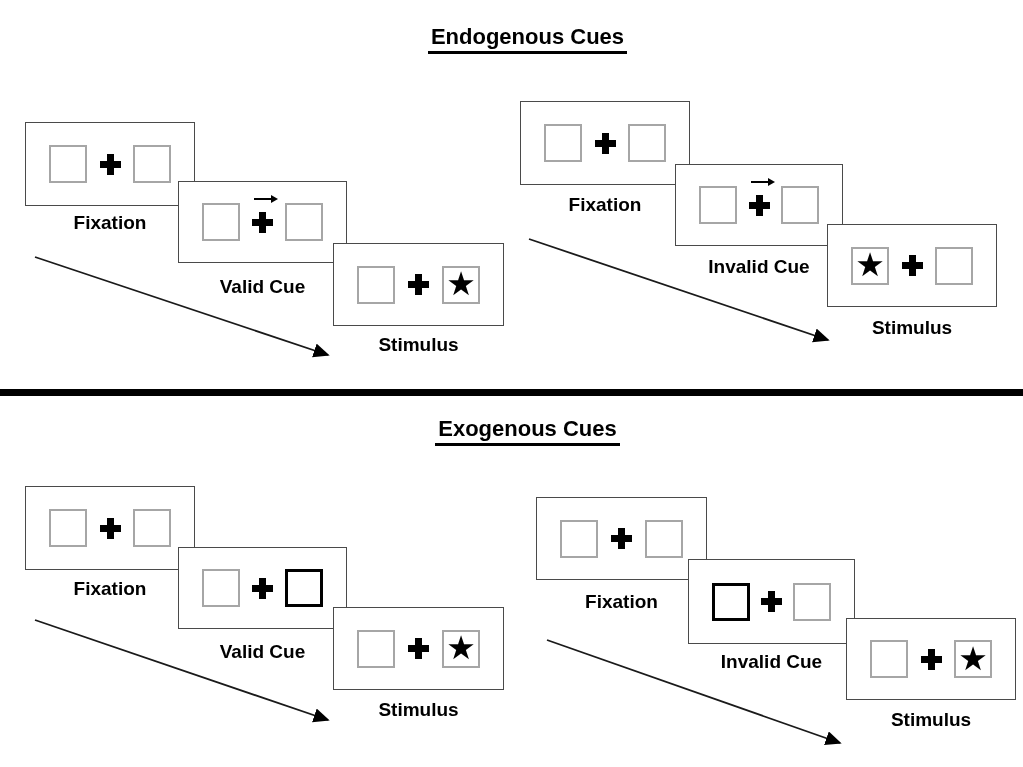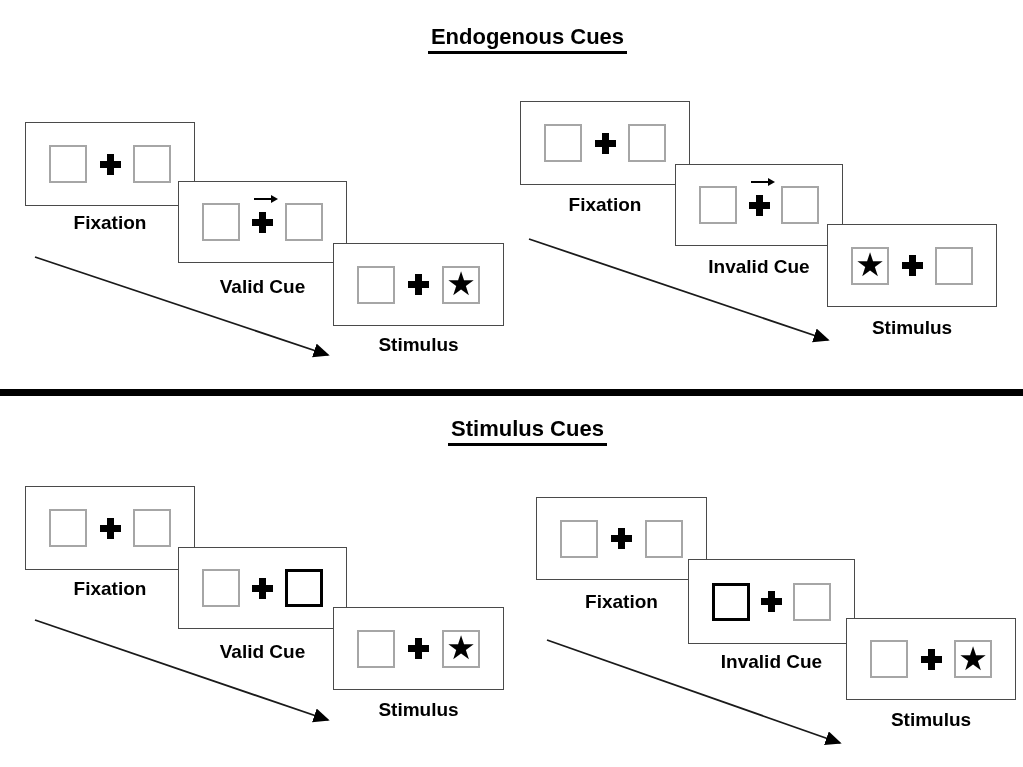--- a/index.html
+++ b/index.html
@@ -123,21 +123,21 @@
     <line x1="529" y1="239" x2="828" y2="340" stroke="#1a1a1a" stroke-width="1.8" marker-end="url(#ah)"></line>
     <line x1="35" y1="620" x2="328" y2="720" stroke="#1a1a1a" stroke-width="1.8" marker-end="url(#ah)"></line>
     <line x1="547" y1="640" x2="840" y2="743" stroke="#1a1a1a" stroke-width="1.8" marker-end="url(#ah)"></line>
   </svg>
 
   <div class="section-title" id="title-endo">
     <span class="underlined">Endogenous Cues</span>
   </div>
   <div class="divider"></div>
   <div class="section-title" id="title-exo">
-    <span class="underlined">Stimulus Cues</span>
+    <span class="underlined">Exogenous Cues</span>
   </div>
 
   <div>
     <div class="panel p-ev-fix">
       <div class="box"></div>
       <div class="center">
         <div class="plus"></div>
       </div>
       <div class="box"></div>
     </div>

